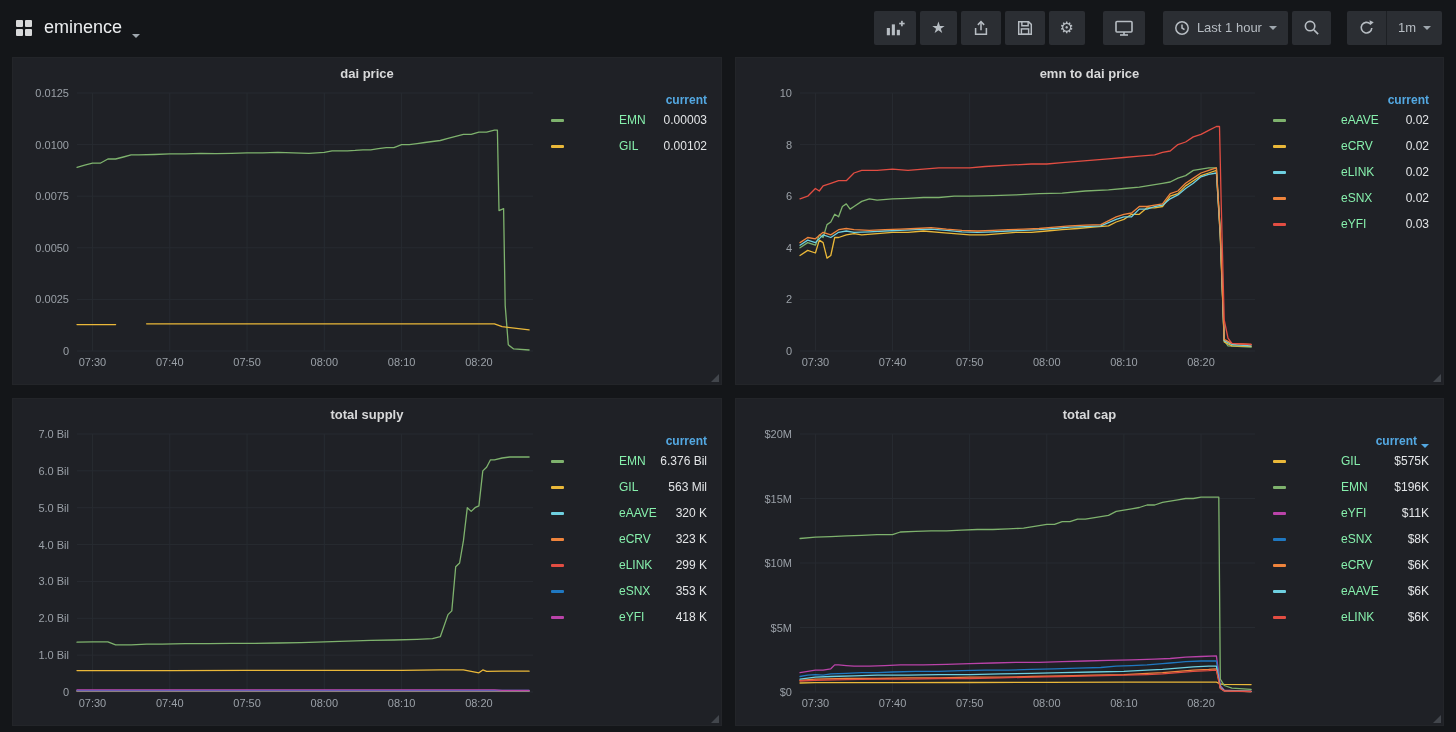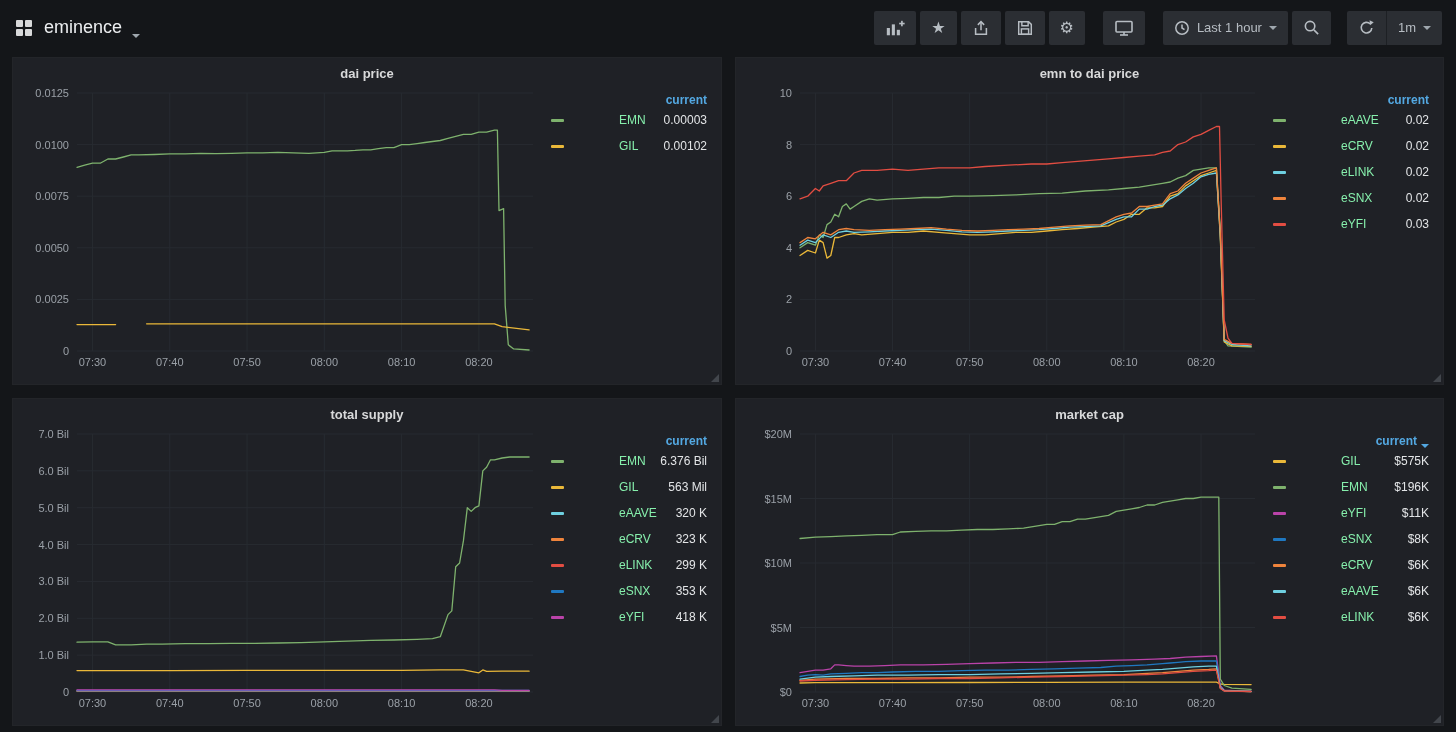--- a/index.html
+++ b/index.html
@@ -353,21 +353,21 @@
               <span class="series-name">eYFI</span>
               <span class="series-value">418 K</span>
             </div>
           </div>
       </div>
     </div>
     <span class="resize-handle"></span>
   </section>
 
   <section class="panel">
-    <h2 class="panel-title">market cap</h2>
+    <h2 class="panel-title">total cap</h2>
     <div class="panel-body">
       <div class="plot"><svg width="517" height="288" viewBox="0 0 517 288">
             <line x1="69.42372881355932" y1="8" x2="69.42372881355932" y2="266" stroke="#272b31" stroke-width="1"></line>
             <text x="69.42372881355932" y="281" fill="#9aa0a7" font-size="11" text-anchor="middle">07:30</text>
             <line x1="146.54237288135596" y1="8" x2="146.54237288135596" y2="266" stroke="#272b31" stroke-width="1"></line>
             <text x="146.54237288135596" y="281" fill="#9aa0a7" font-size="11" text-anchor="middle">07:40</text>
             <line x1="223.66101694915255" y1="8" x2="223.66101694915255" y2="266" stroke="#272b31" stroke-width="1"></line>
             <text x="223.66101694915255" y="281" fill="#9aa0a7" font-size="11" text-anchor="middle">07:50</text>
             <line x1="300.77966101694915" y1="8" x2="300.77966101694915" y2="266" stroke="#272b31" stroke-width="1"></line>
             <text x="300.77966101694915" y="281" fill="#9aa0a7" font-size="11" text-anchor="middle">08:00</text>

